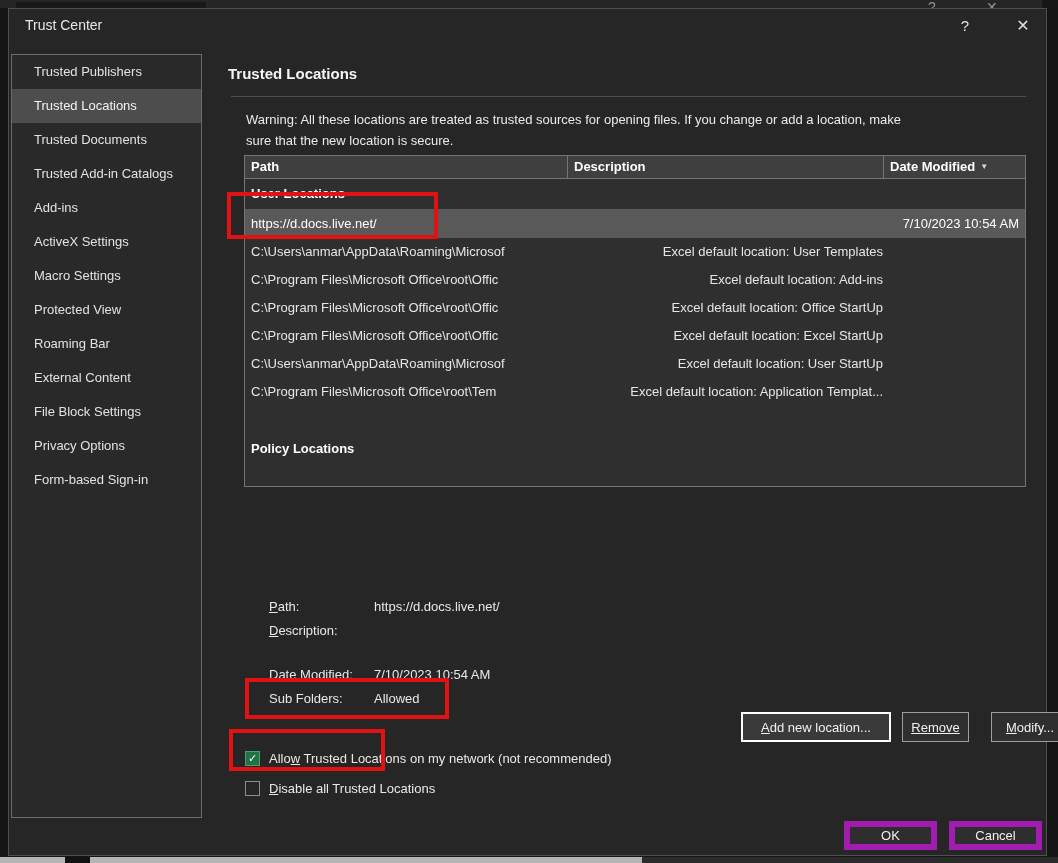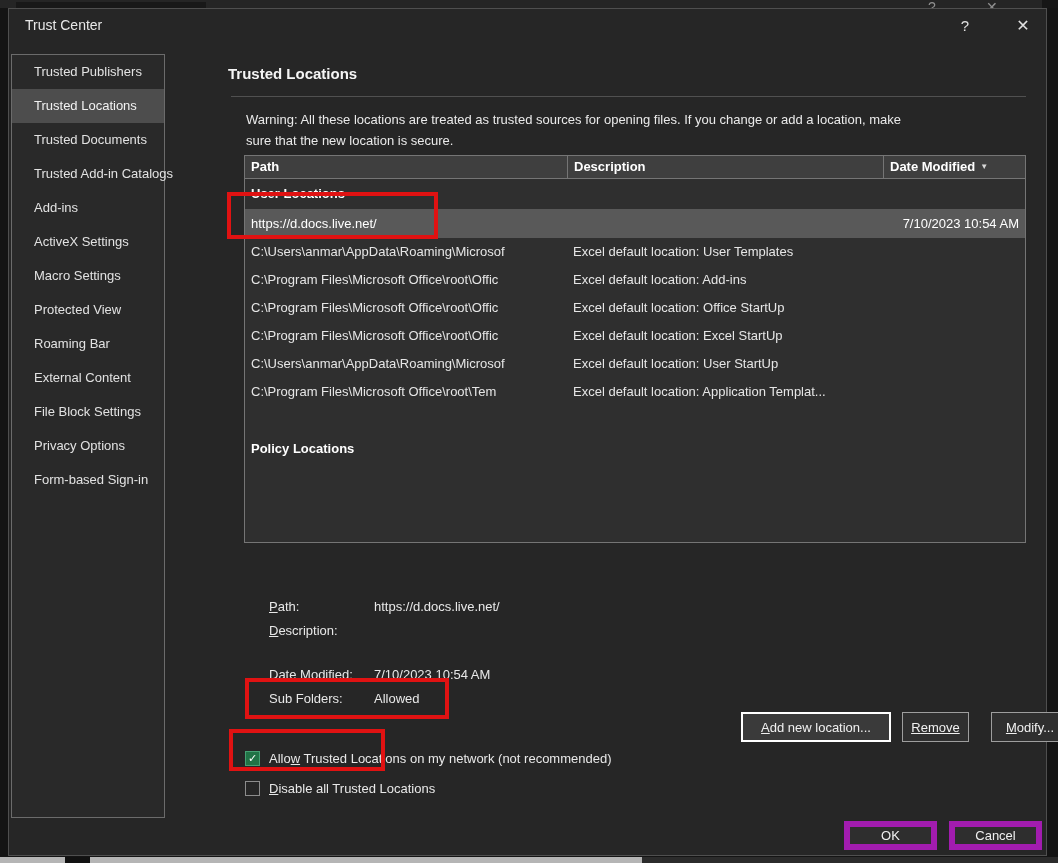--- a/index.html
+++ b/index.html
@@ -18,41 +18,41 @@
   .bs-notch { position:absolute; left:65px; top:0; width:25px; height:6px; background:#111; }
 
   
   .dialog { position:absolute; left:8px; top:8px; width:1039px; height:848px; background:#262626; border:1px solid #4f4f4f; }
   .title { position:absolute; left:16px; top:8px; font-size:14px; color:#e8e8e8; }
   .help-btn, .close-btn { position:absolute; top:4px; width:28px; height:26px; text-align:center; line-height:26px; color:#e0e0e0; cursor:default; }
   .help-btn { left:942px; font-size:15px; }
   .close-btn { left:1000px; font-size:16px; }
 
   
-  .sidebar { position:absolute; left:2px; top:45px; width:154px; height:764px; background:#292929; border:1px solid #6b6b6b; }
+  .sidebar { position:absolute; left:2px; top:45px; width:191px; height:764px; background:#292929; border:1px solid #6b6b6b; }
   .side-item { height:34px; line-height:34px; padding-left:22px; font-size:13px; color:#e2e2e2; white-space:nowrap; }
   .side-item.selected { background:#4d4d4d; color:#f2f2f2; }
 
   
   .heading { position:absolute; left:219px; top:56px; font-size:15px; font-weight:bold; color:#f5f5f5; }
   .rule { position:absolute; left:222px; top:87px; width:795px; height:1px; background:#505050; }
   .warning { position:absolute; left:237px; top:100px; width:798px; font-size:13px; line-height:21px; color:#eaeaea; white-space:pre-line; }
 
   
-  .table { position:absolute; left:235px; top:146px; width:782px; height:388px; background:#2f2f2f; border:1px solid #757575; overflow:hidden; }
+  .table { position:absolute; left:235px; top:146px; width:782px; height:332px; background:#2f2f2f; border:1px solid #757575; overflow:hidden; }
   .thead { display:flex; height:23px; background:#3f3f3f; border-bottom:1px solid #757575; }
   .th { padding:3px 0 0 6px; font-size:13px; font-weight:bold; color:#fff; white-space:nowrap; overflow:hidden; }
   .th.c0 { width:322px; } .th.c1 { width:316px; border-left:1px solid #757575; } .th.c2 { flex:1; border-left:1px solid #757575; }
   .sort { font-size:8px; margin-left:5px; vertical-align:2px; color:#d8d8d8; }
   .group-label { height:30px; line-height:30px; padding-left:6px; font-size:13px; font-weight:bold; color:#fff; }
   .group-label.gap { margin-top:28px; }
   .trow { display:flex; height:28px; line-height:28px; font-size:13px; color:#e6e6e6; }
   .trow.selected { height:29px; line-height:29px; background:#595959; color:#fff; }
   .td { padding-left:6px; white-space:nowrap; overflow:hidden; }
-  .td.c0 { width:322px; } .td.c1 { width:316px; } .td.c2 { flex:1; text-align:right; padding-right:6px; }
+  .td.c0 { width:322px; } .td.c1 { width:316px;text-align:right; } .td.c2 { flex:1; text-align:right; padding-right:6px; }
 
   
   .details { position:absolute; left:260px; top:586px; width:480px; }
   .drow { display:flex; height:24px; line-height:24px; font-size:13px; color:#e8e8e8; }
   .drow.gap { margin-top:20px; }
   .dlabel { width:105px; }
 
   
   .actions { position:absolute; left:732px; top:703px; display:flex; }
   .abtn { height:30px; font-size:13px; color:#f0f0f0; background:#2f2f2f; border:1px solid #9e9e9e; text-align:center; line-height:27px; font-family:"Liberation Sans", sans-serif; }

